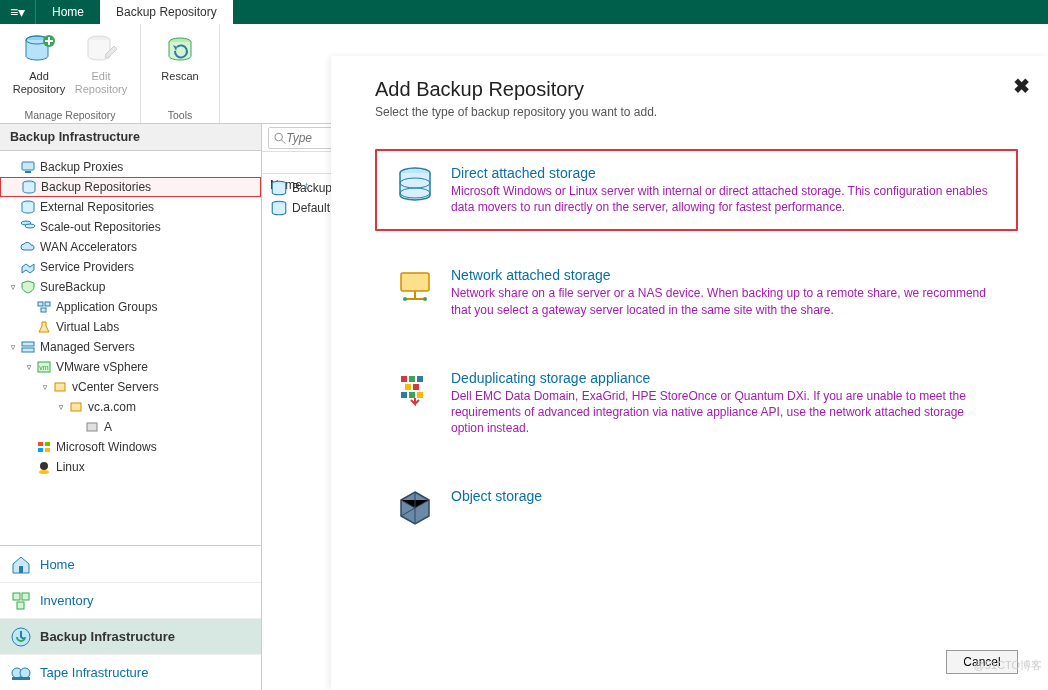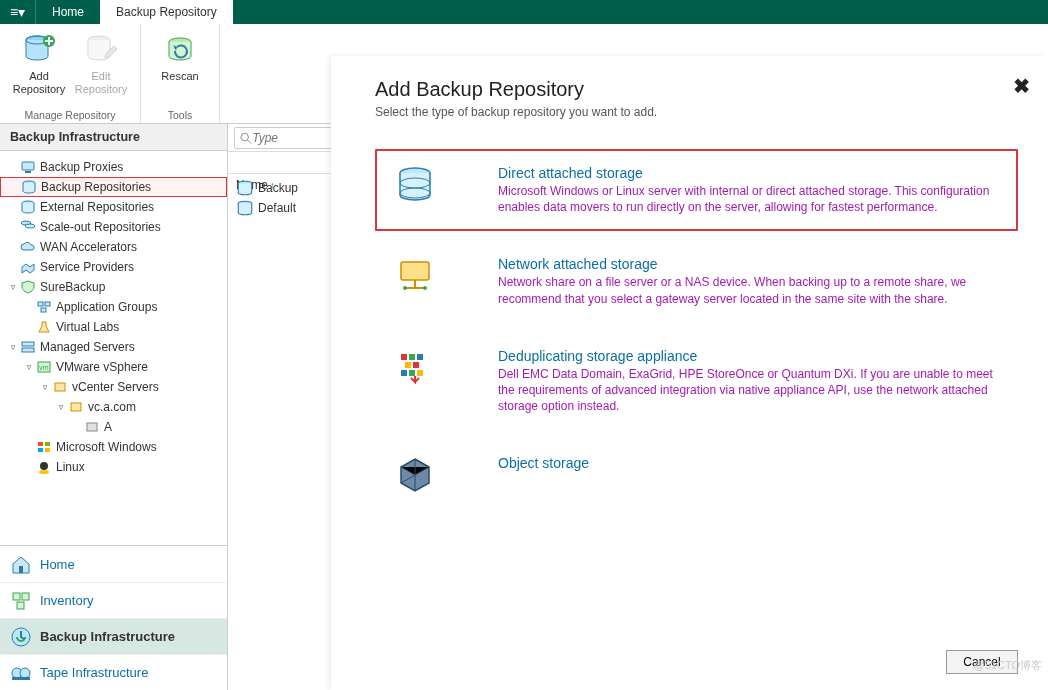--- a/index.html
+++ b/index.html
@@ -16,21 +16,21 @@
 .ribbon-group { padding: 4px 8px 2px; display:flex; flex-direction:column; align-items:center; border-right:1px solid #e0e0e0; }
 .ribbon-group .buttons { display:flex; gap:0; }
 .ribbon-btn { width:62px; display:flex; flex-direction:column; align-items:center; justify-content:flex-start; padding:2px 0; cursor:pointer; }
 .ribbon-btn.disabled { opacity:.45; cursor:default; }
 .ribbon-icon { width:34px; height:34px; margin:2px 0 4px; }
 .ribbon-btn span { font-size:11px; line-height:13px; text-align:center; }
 .ribbon-group-label { font-size:10.5px; color:#666; margin-top:auto; padding-top:2px; }
 
 
 .workspace { position:absolute; top:124px; left:0; right:0; bottom:0; display:flex; }
-.sidebar { width:228px; border-right:1px solid #ccc; display:flex; flex-direction:column; background:#fff; }
+.sidebar { width:262px; border-right:1px solid #ccc; display:flex; flex-direction:column; background:#fff; }
 .sidebar-header { background:#f0f0f0; border-bottom:1px solid #ccc; padding:6px 10px; font-weight:600; font-size:12.5px; }
 .tree { flex:0 0 auto; padding:6px 0; font-size:12px; }
 .tree-item { display:flex; align-items:center; height:20px; padding:0 6px 0 0; cursor:pointer; white-space:nowrap; }
 .tree-item.selected { border:1px solid #d9363e; background:#fef3f3; }
 .tree-icon { width:16px; height:14px; flex:0 0 16px; margin-right:4px; display:inline-flex; align-items:center; justify-content:center; }
 .tree-caret { width:14px; text-align:center; color:#555; font-size:9px; display:inline-block; }
 .pad0{padding-left:20px}.pad1{padding-left:36px}
 
 
 .bottom-nav { margin-top:auto; border-top:1px solid #ccc; }
@@ -52,21 +52,21 @@
 .list-row { display:flex; align-items:center; height:20px; padding:0 8px; font-size:12px; cursor:pointer;}
 .list-row .list-icon { width:18px; height:16px; margin-right:4px; }
 
 
 .dialog-mask { position:absolute; left:331px; top:56px; right:0; bottom:0; background:#fff; }
 .dialog { position:absolute; left:331px; top:56px; width:717px; height:634px; background:#fff; padding:22px 30px 16px 44px; display:flex; flex-direction:column; box-shadow:-2px 0 6px rgba(0,0,0,.08); }
 .dialog h1 { font-size:20px; font-weight:400; color:#222; margin-bottom:4px; }
 .dialog .subtitle { font-size:12px; color:#555; margin-bottom:30px; }
 .dialog .close { position:absolute; right:18px; top:18px; font-size:20px; font-weight:700; cursor:pointer; color:#222; }
 .options { flex:1; }
-.option { display:flex; padding:14px 18px; margin-bottom:9px; cursor:pointer; border:2px solid transparent; border-radius:1px;gap:47px; }
+.option { display:flex; padding:14px 18px; margin-bottom:20px; cursor:pointer; border:2px solid transparent; border-radius:1px; }
 .option.highlight { border:2px solid #d9363e; }
 .opt-icon { width:40px; height:40px; flex:0 0 40px; margin-right:16px; }
 .opt-title { font-size:14px; color:#0b6fa4; margin-bottom:2px; }
 .opt-desc { font-size:12px; color:#a21caf; line-height:1.35; }
 .dialog-footer { display:flex; justify-content:flex-end; padding-top:6px; }
 .btn { min-width:72px; height:24px; border:1px solid #999; background:#f4f4f4; font-size:12px; cursor:pointer; }
 
 .watermark { position:absolute; right:6px; bottom:17px; color:#ccc; font-size:11px; }
 
 

